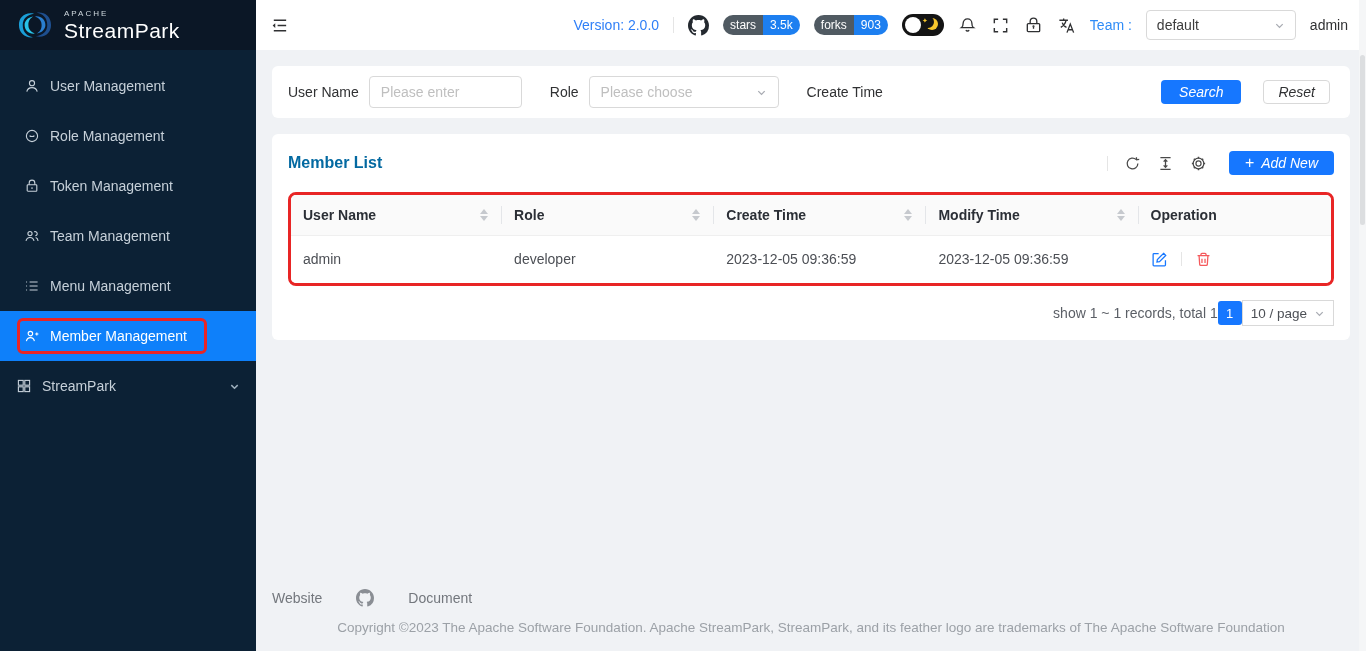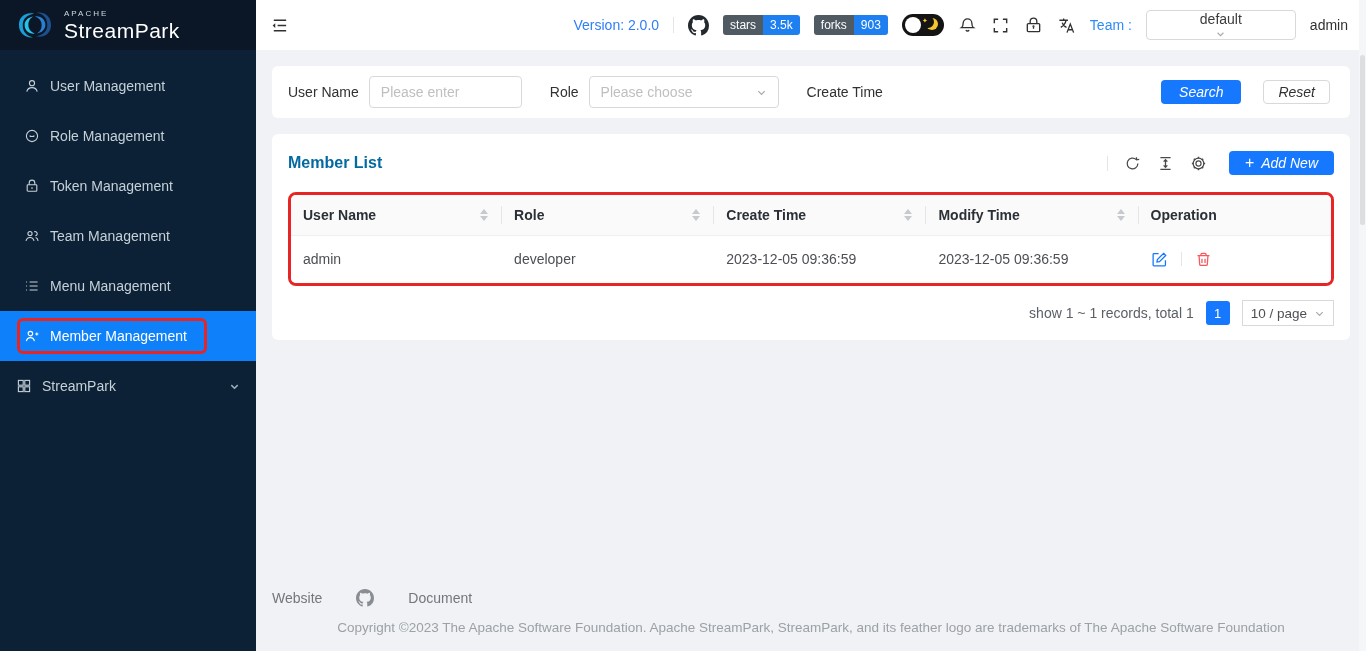--- a/index.html
+++ b/index.html
@@ -23,30 +23,30 @@
   .menu-bottom .mt-caret { margin-left:auto; color:#9fb0bd; }
   .ann-member { position:absolute; left:17px; top:7px; width:190px; height:36px; border:3px solid #e82525; border-radius:6px; pointer-events:none; }
   .si { width:16px; height:16px; flex:0 0 16px; }
 
   
   .main { flex:1; display:flex; flex-direction:column; min-width:0; }
   .topbar { height:50px; background:#ffffff; display:flex; align-items:center; padding:0 18px 0 14px; gap:14px; flex:0 0 50px; }
   .topbar .spacer { flex:1; }
   .version { color:#2f7ff7; }
   .vdivider { width:1px; height:16px; background:#e5e5e5; }
-  .gh-badge { display:inline-flex; font-size:12px; border-radius:3px; overflow:hidden; color:#fff; line-height:20px; cursor:pointer;align-items:center; }
+  .gh-badge { display:inline-flex; font-size:12px; border-radius:10px; overflow:hidden; color:#fff; line-height:20px; cursor:pointer;align-items:center; }
   .gh-badge .bl { background:#505a62; padding:0 7px; }
   .gh-badge .bv { background:#1d7ff0; padding:0 7px; }
   .theme-toggle { width:42px; height:22px; background:#141414; border-radius:11px; position:relative; cursor:pointer; flex:0 0 42px; }
   .theme-knob { position:absolute; left:3px; top:3px; width:16px; height:16px; background:#fff; border-radius:50%; }
   .theme-moon { position:absolute; right:6px; top:4px; width:12px; height:12px; border-radius:50%; box-shadow:inset -4px -2px 0 0 #f6c62d; }
   .theme-star { position:absolute; right:16px; top:3px; color:#f6c62d; font-size:7px; line-height:7px; }
   .hicon { width:19px; height:19px; color:#303133; cursor:pointer; }
   .team-label { color:#2f8cf7; }
-  .team-select { width:150px; height:30px; border:1px solid #d9d9d9; border-radius:4px; display:flex; align-items:center; padding:0 10px; gap:2px; color:#3c3c3c; cursor:pointer; background:#fff;flex-direction:column; }
+  .team-select { width:150px; height:30px; border:1px solid #d9d9d9; border-radius:4px; display:flex; align-items:center; padding:0 10px; gap:2px; color:#3c3c3c; cursor:pointer; background:#fff; }
   .team-select .sel-text { flex:1; }
   .chev { width:11px; height:11px; color:#a8abb2; }
   .username { color:#303133; }
 
   
   .content { flex:1; padding:16px 16px 0 16px; display:flex; flex-direction:column; min-height:0; }
   .card { background:#fff; border-radius:6px; }
   .filter-card { height:52px; display:flex; align-items:center; padding:0 16px; gap:10px; flex:0 0 52px; }
   .f-label { color:#303133; margin-left:18px; }
   .f-label:first-child { margin-left:0; }
@@ -78,21 +78,21 @@
   .caret-up { width:0; height:0; border-left:4px solid transparent; border-right:4px solid transparent; border-bottom:5px solid #c6c9ce; }
   .caret-down { width:0; height:0; border-left:4px solid transparent; border-right:4px solid transparent; border-top:5px solid #c6c9ce; }
   thead th:not(:last-child)::after { content:""; position:absolute; right:0; top:11px; width:1px; height:18px; background:#e4e6e9; }
   tbody td { height:48px; padding:0 12px; font-size:14px; color:#4c4f55; border-top:1px solid #efefef; background:#fff; }
   .op-cell { display:flex; align-items:center; gap:13px; }
   .oicon { width:17px; height:17px; cursor:pointer; }
   .icon-edit { color:#1677ff; }
   .icon-delete { color:#f5595c; }
   .op-divider { width:1px; height:14px; background:#e5e5e5; }
 
-  .pagination { margin-top:14px; display:flex; align-items:center; justify-content:flex-end; gap:12px; color:#5b5f66; font-size:14px; }
+  .pagination { margin-top:14px; display:flex; align-items:center; justify-content:flex-end; color:#5b5f66; font-size:14px; }
   .page-active { min-width:24px; height:24px; background:#1677ff; color:#fff; border-radius:3px; display:flex; align-items:center; justify-content:center; font-size:13px; cursor:pointer; }
   .size-select { height:26px; border:1px solid #d9d9d9; border-radius:0; background:#fff; display:flex; align-items:center; gap:7px; padding:0 8px; color:#4c4f55; cursor:pointer; font-size:13.5px; }
 
   .footer { margin-top:auto; padding:18px 0 16px 0; text-align:center; }
   .footer-links { display:flex; align-items:center; justify-content:flex-start; gap:34px; color:#73777d; }
   .footer-link { cursor:pointer; }
   .footer-gh { width:18px; height:18px; color:#8a8e94; cursor:pointer; }
   .copyright { margin-top:13px; color:#9ca1a7; font-size:13.5px; }
 
   .scrollbar { position:fixed; right:0; top:0; width:7px; height:651px; background:#f5f6f7; }

